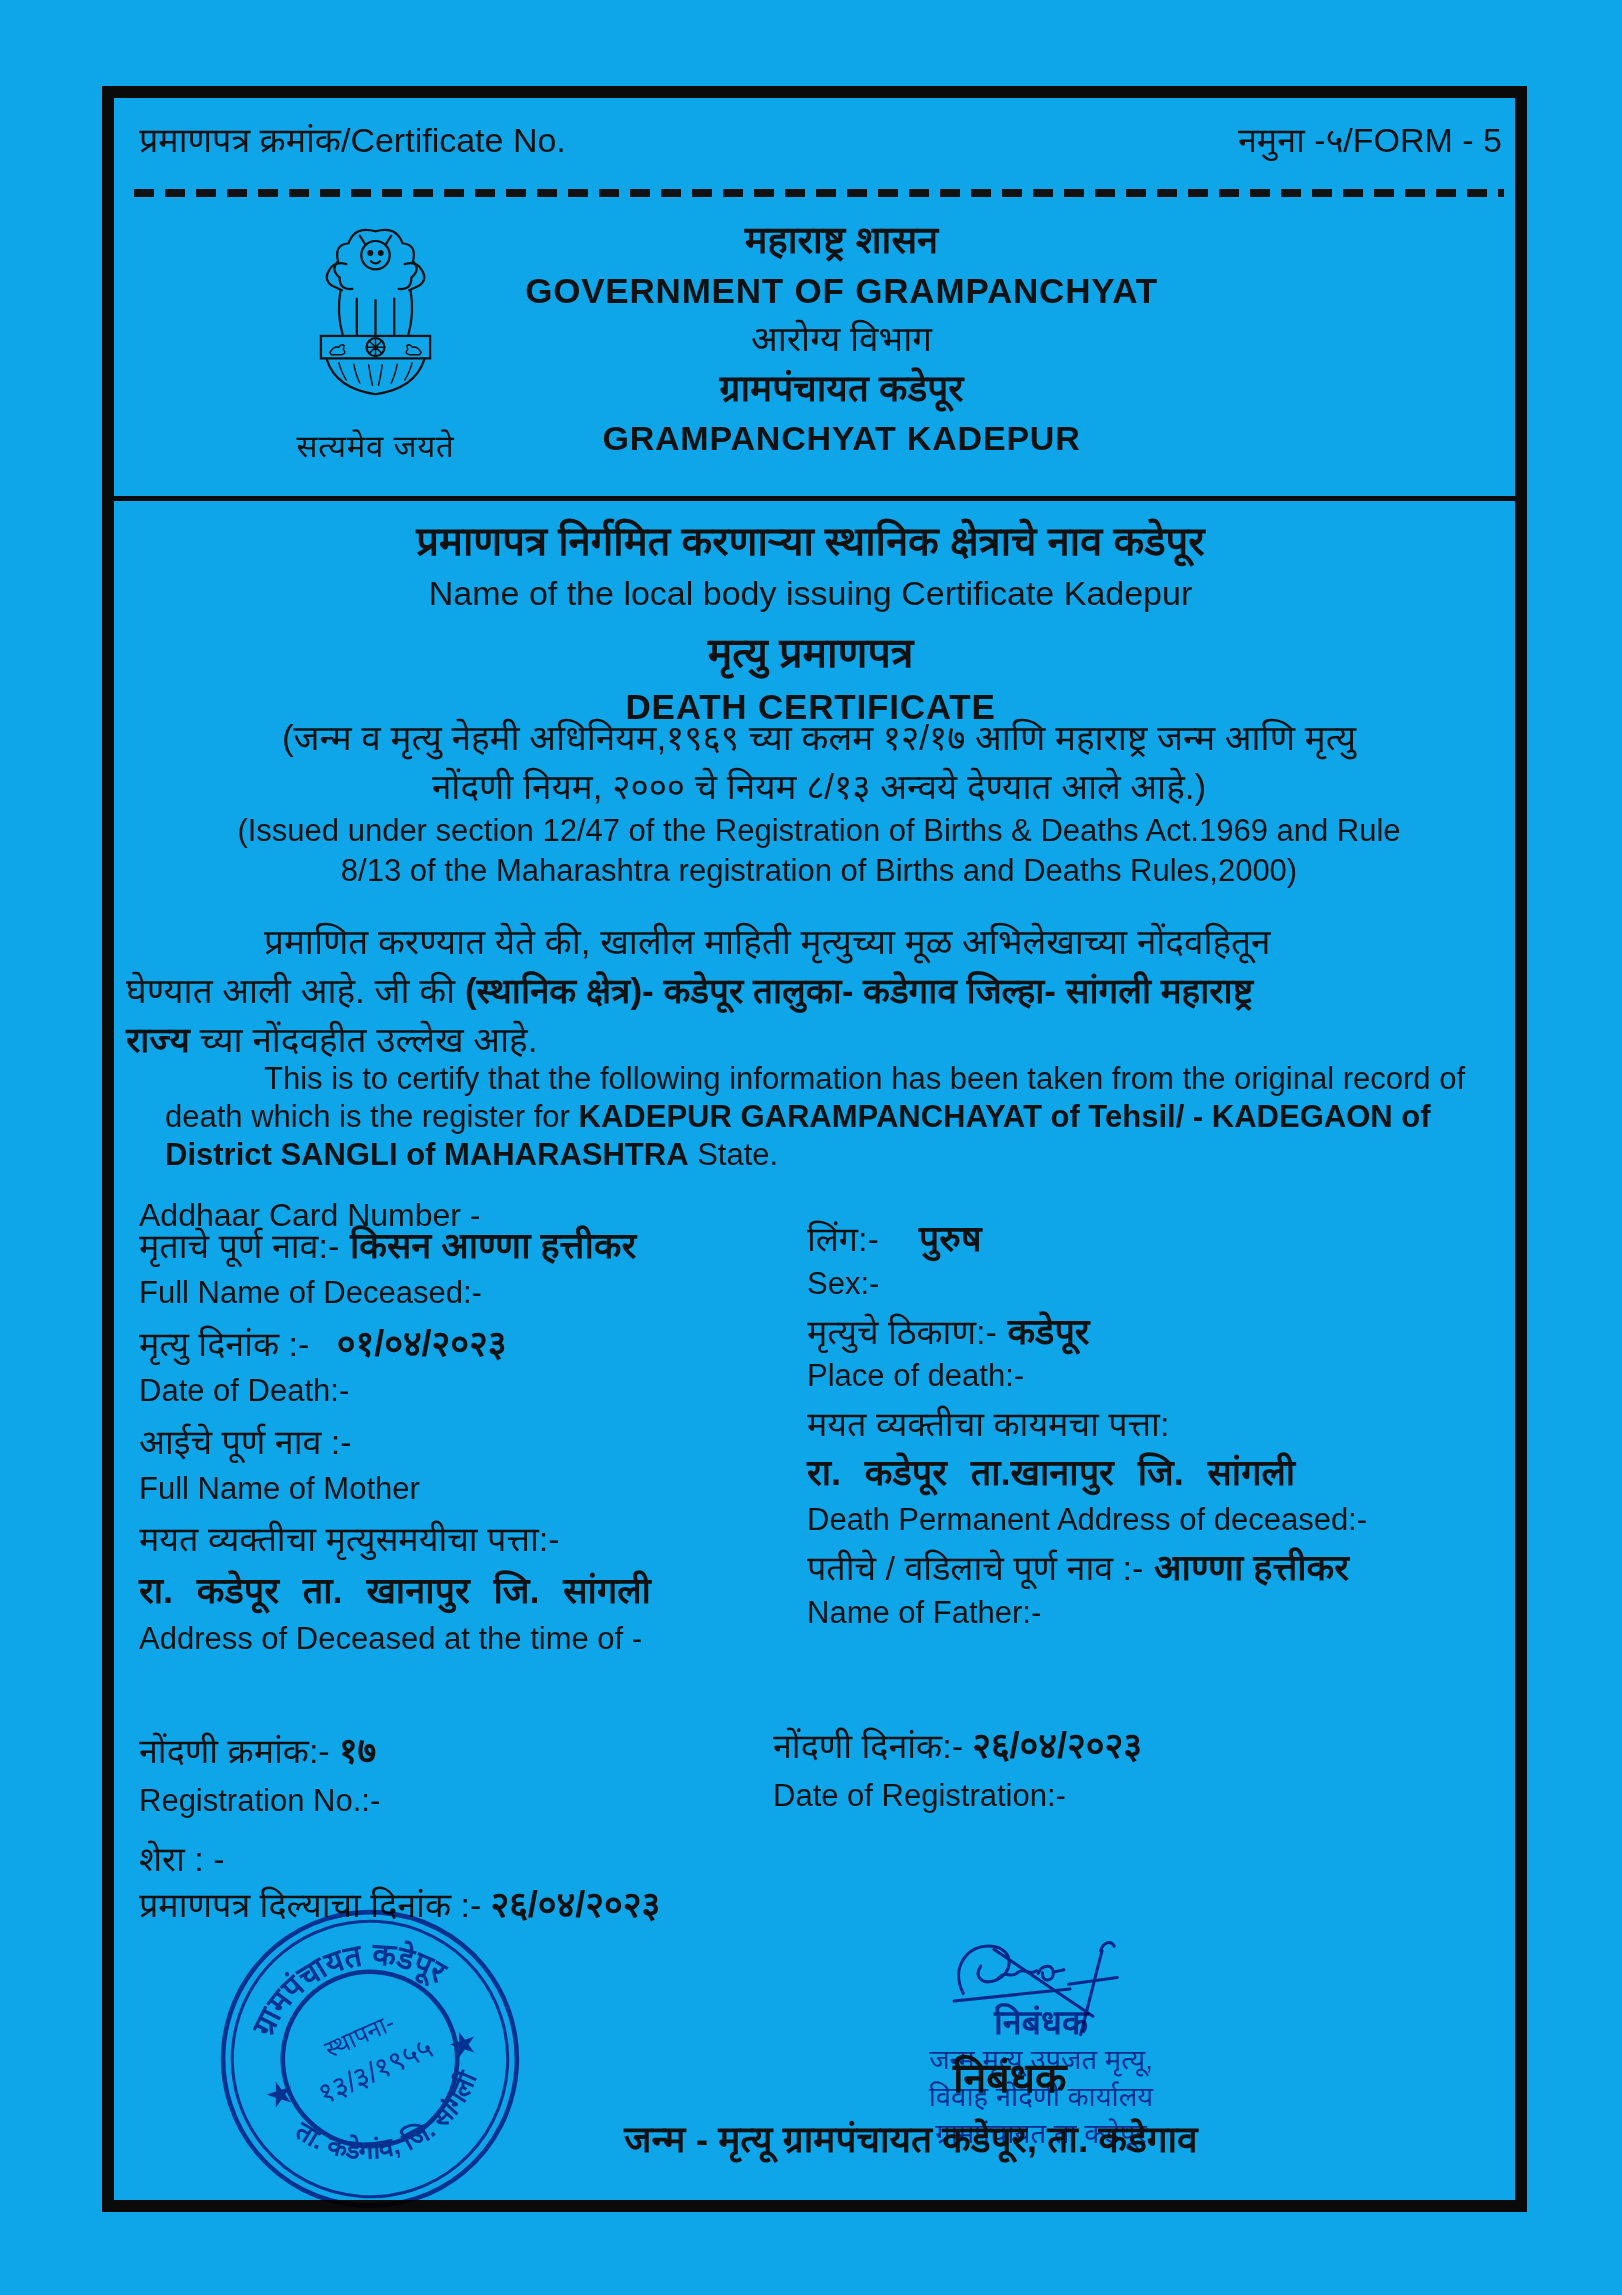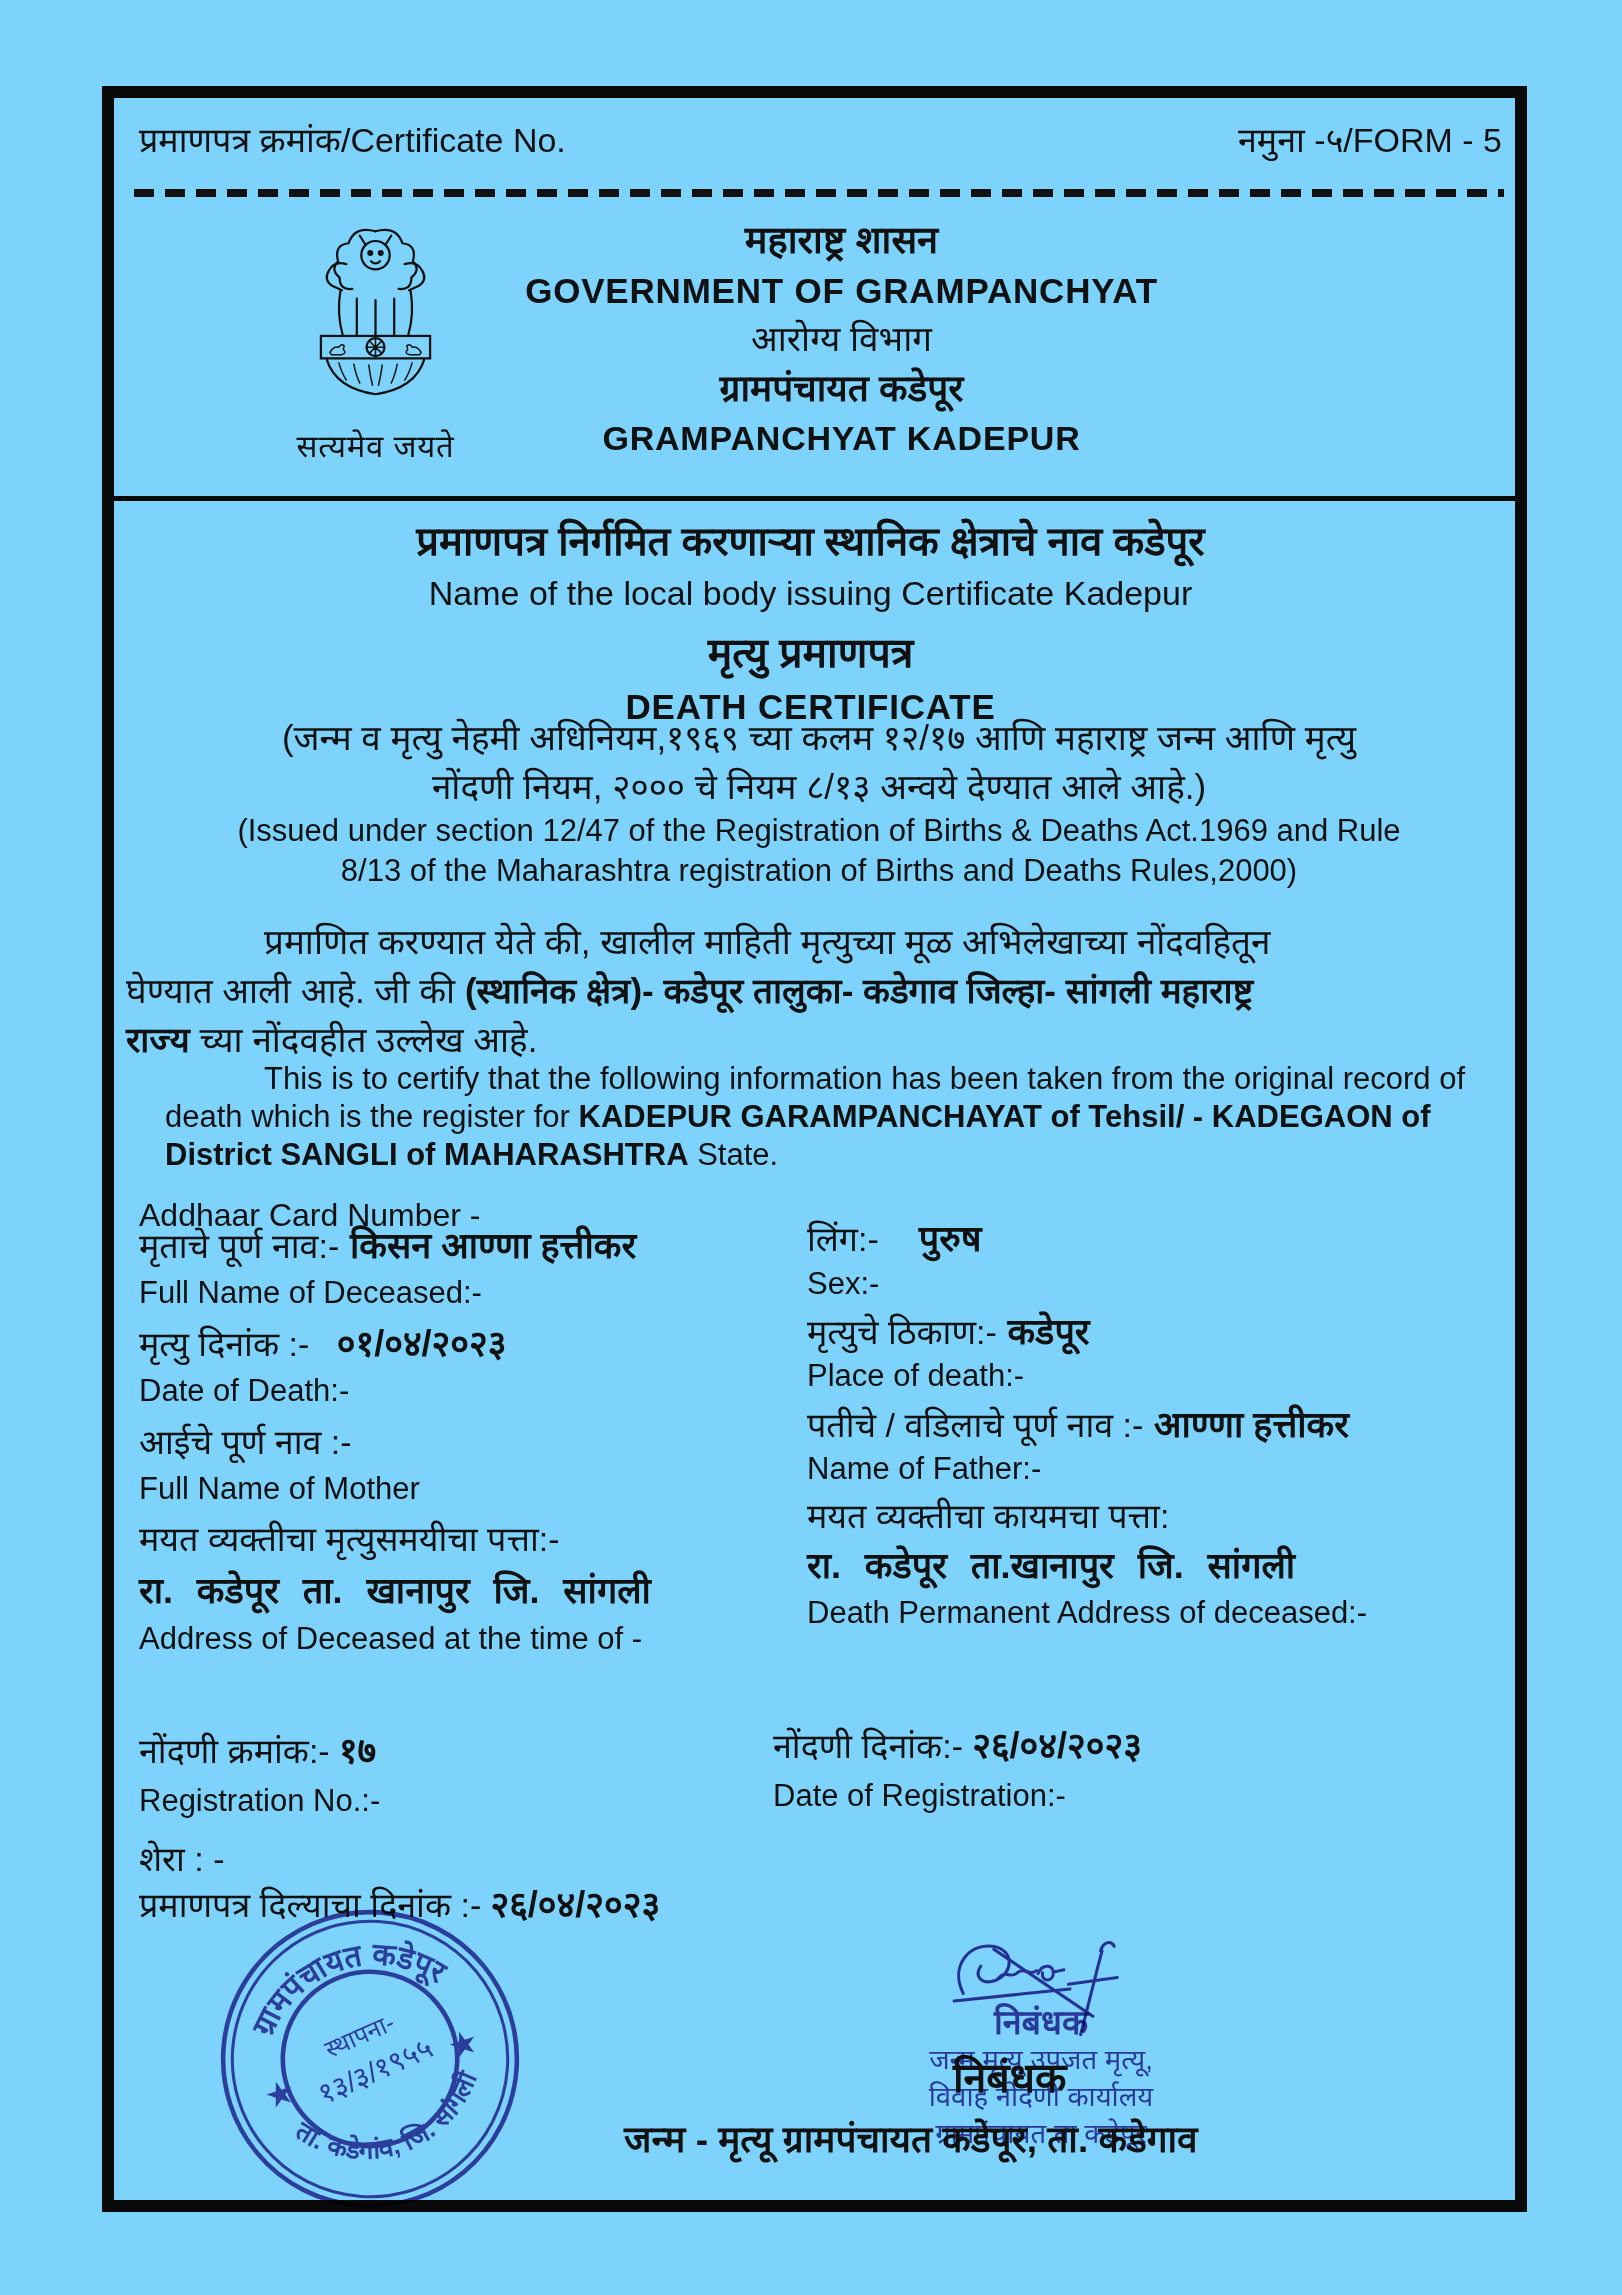--- a/index.html
+++ b/index.html
@@ -1,17 +1,17 @@
 <!DOCTYPE html>
 <html style="font-size:12.2px"><head>
 <meta charset="utf-8">
 <style>
   html,body{margin:0;padding:0;background:#e8e8e8;}
   .page{
-    position:relative;width:1623px;height:2295px;background:#7dd3fc;
+    position:relative;width:1623px;height:2295px;background:#0ea5e9;
     font-family:"Liberation Sans","DejaVu Sans",sans-serif;color:#111;
     overflow:hidden;
   }
   .abs{position:absolute;}
   .border-frame{
     left:102px;top:86px;width:1425px;height:2126px;
     border:12.2px solid #0a0a0a;box-sizing:border-box;
   }
   .hdr-left{left:139px;top:116px;font-size:34px;}
   .hdr-right{right:121px;top:116px;font-size:34px;}
@@ -167,27 +167,27 @@
   <div class="abs col col-right">
     <div>
       <div class="mr-line"><span>लिंग:-</span><b style="margin-left:40px;">पुरुष</b></div>
       <div class="en-line">Sex:-</div>
     </div>
     <div>
       <div class="mr-line"><span>मृत्युचे ठिकाण:-</span><b>कडेपूर</b></div>
       <div class="en-line">Place of death:-</div>
     </div>
     <div>
-      <div class="mr-line"><span>पतीचे / वडिलाचे  पूर्ण नाव :-</span><b>आण्णा हत्तीकर</b></div>
-      <div class="en-line">Name of Father:-</div>
-    </div>
-    <div>
       <div class="mr-line">मयत व्यक्तीचा कायमचा पत्ता:</div>
       <div class="mr-value">रा. कडेपूर  ता.खानापुर  जि. सांगली</div>
       <div class="en-line">Death Permanent Address of deceased:-</div>
+    </div>
+    <div>
+      <div class="mr-line"><span>पतीचे / वडिलाचे  पूर्ण नाव :-</span><b>आण्णा हत्तीकर</b></div>
+      <div class="en-line">Name of Father:-</div>
     </div>
   </div>
 
   <div class="abs reg-left">
     <div class="reg-mr"><span>नोंदणी क्रमांक:-</span><b>१७</b></div>
     <div class="reg-en">Registration No.:-</div>
   </div>
 
   <div class="abs reg-right">
     <div class="reg-mr"><span>नोंदणी दिनांक:-</span><b>२६/०४/२०२३</b></div>

